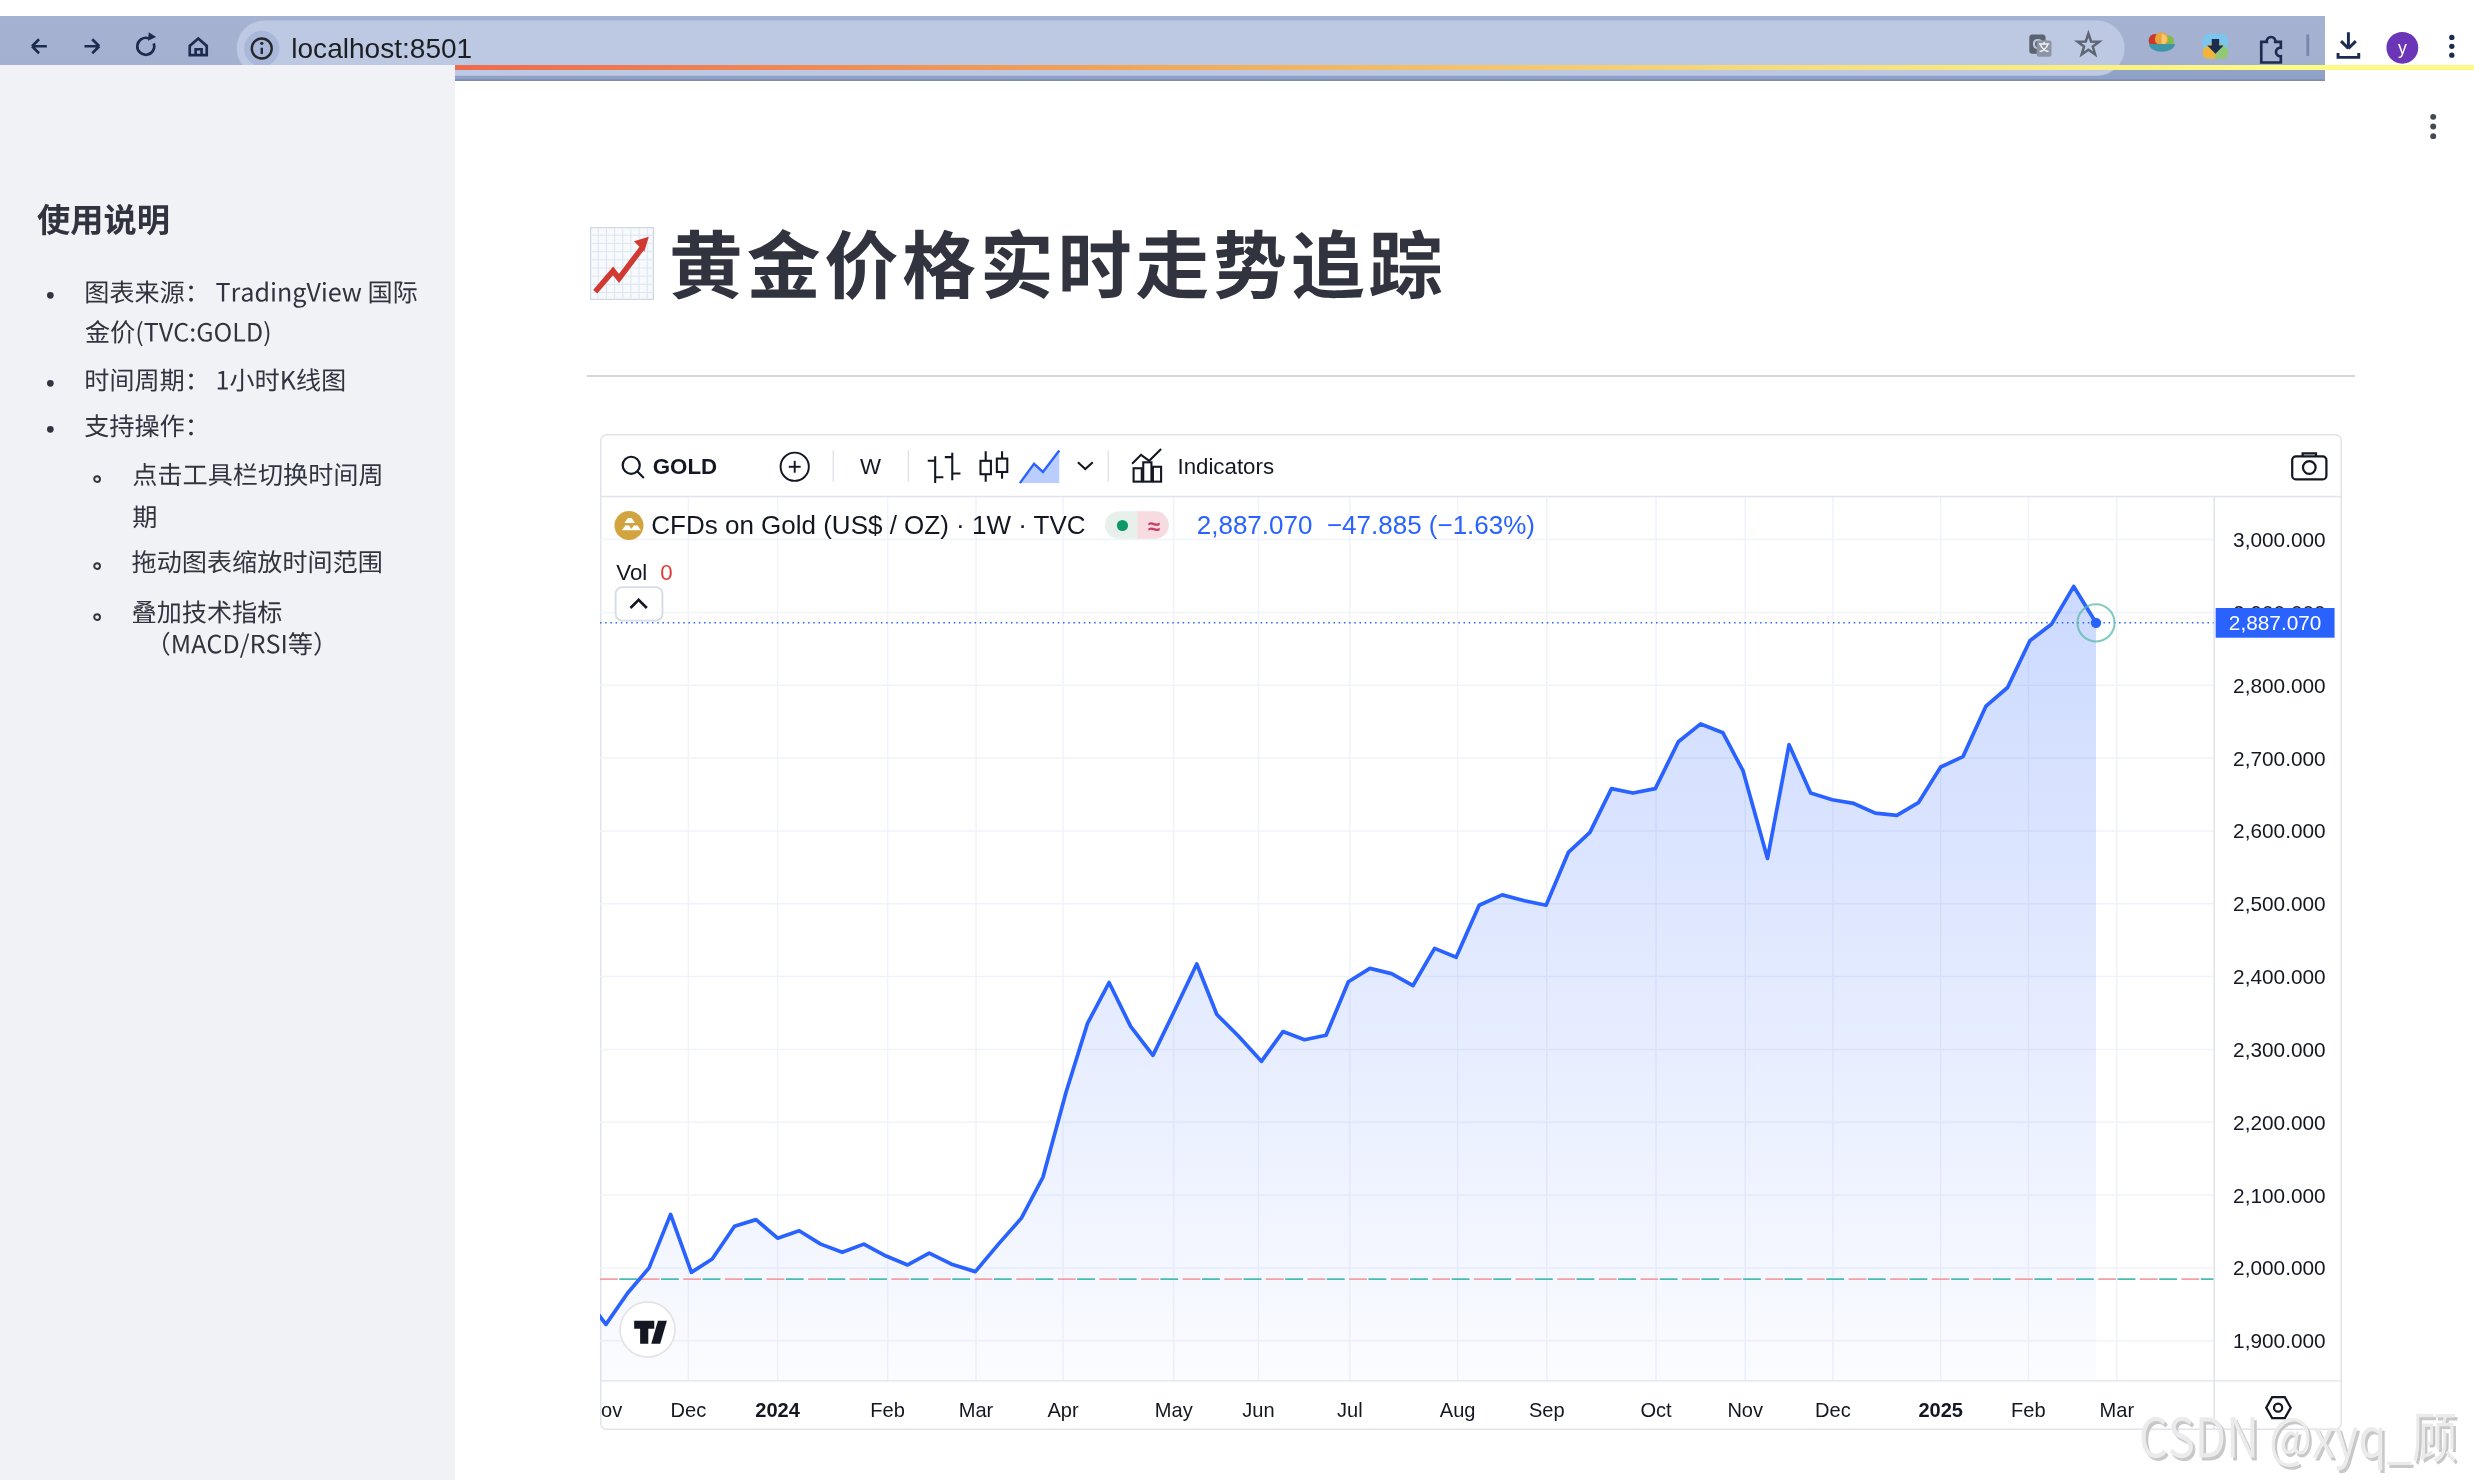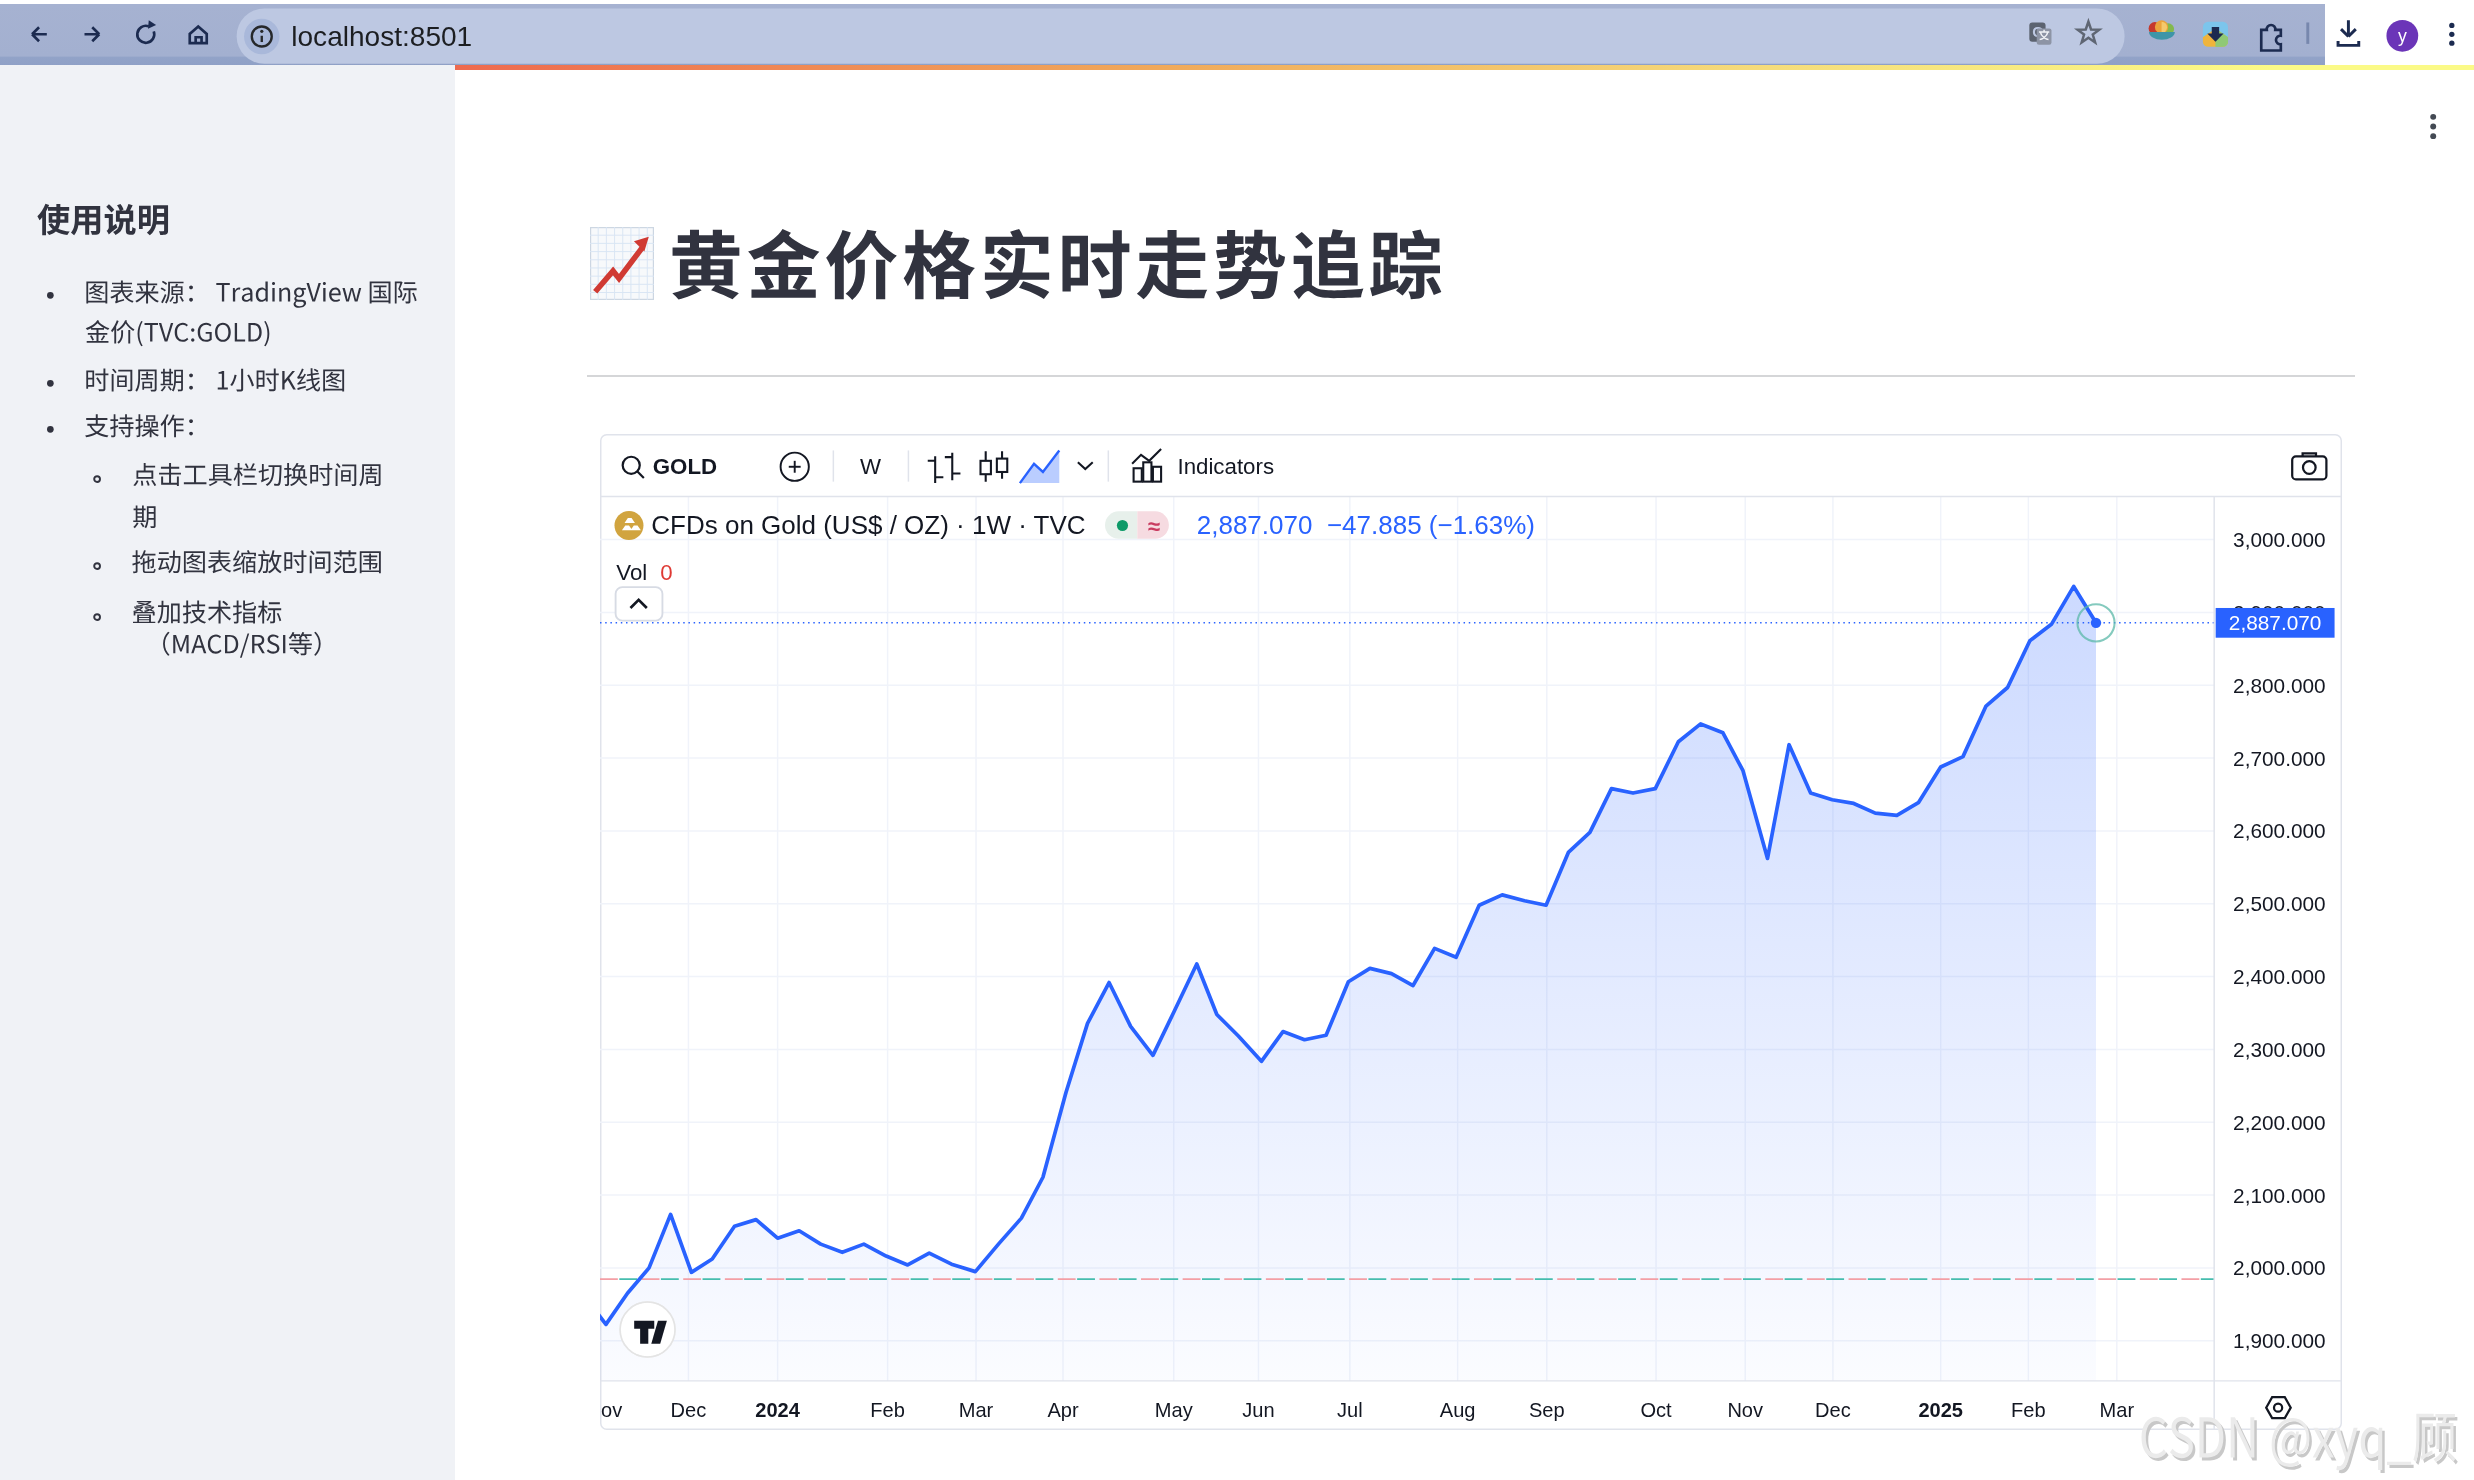--- a/index.html
+++ b/index.html
@@ -1,19 +1,19 @@
 <!DOCTYPE html>
 <html style="font-size:12px"><head><meta charset="utf-8">
 <style>
 * { margin:0; padding:0; box-sizing:border-box; }
 html,body { width:2475px; height:1480px; background:#fff; overflow:hidden; font-family:"Liberation Sans", sans-serif; }
 .abs { position:absolute; }
 </style></head>
 <body>
-<div class="abs" style="left:0;top:4px;width:2325px;height:65px;background:linear-gradient(#a6b2d1 0%,#a3b0d0 80%,#92a3c8 82%,#8fa0c6 97%,#7d8db3 98%,#7d8db3 100%)">
+<div class="abs" style="left:0;top:16px;width:2325px;height:65px;background:linear-gradient(#a6b2d1 0%,#a3b0d0 80%,#92a3c8 82%,#8fa0c6 97%,#7d8db3 98%,#7d8db3 100%)">
 <svg width="2475" height="65" viewBox="0 0 3330 88">
 <rect x="310" y="6" width="2556" height="75" rx="37.5" fill="#bdc8e2"></rect>
 <circle cx="344" cy="44" r="24" fill="#a9b8da"></circle>
 <g stroke="#1c2b50" stroke-width="3.6" fill="none">
 <path d="M33 41 h20 M33 41 l9.5 -9.5 M33 41 l9.5 9.5"></path>
 <path d="M104 41 h20 M124 41 l-9.5 -9.5 M124 41 l-9.5 9.5"></path>
 <path d="M190.9 30.2 A11.5 11.5 0 1 0 197.8 37.1"></path>
 <path d="M246.5 53 v-12.5 l11.5 -10 l11.5 10 v12.5 z M254.5 53 v-8 h8 v8"></path>
 </g>
 <polygon points="191,22 201,28.5 190,33.5" fill="#1c2b50"></polygon>

